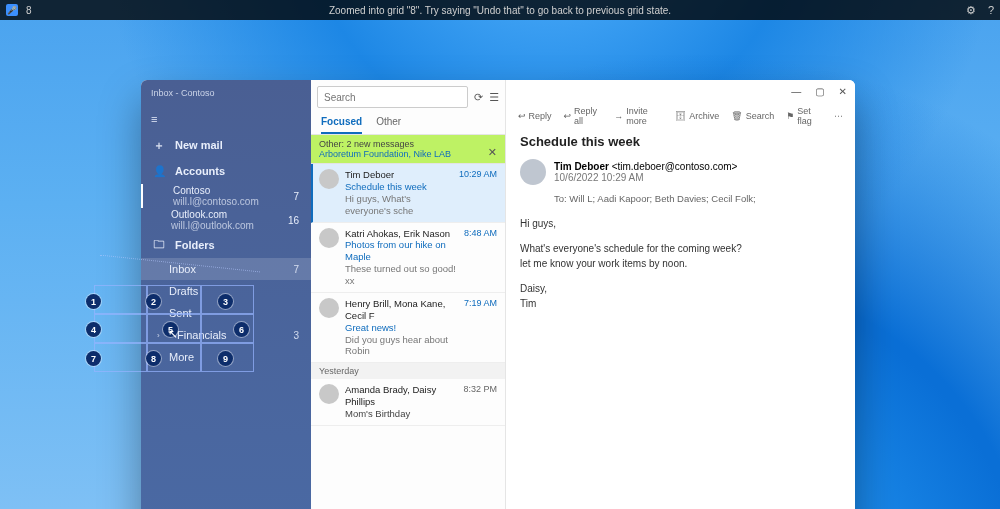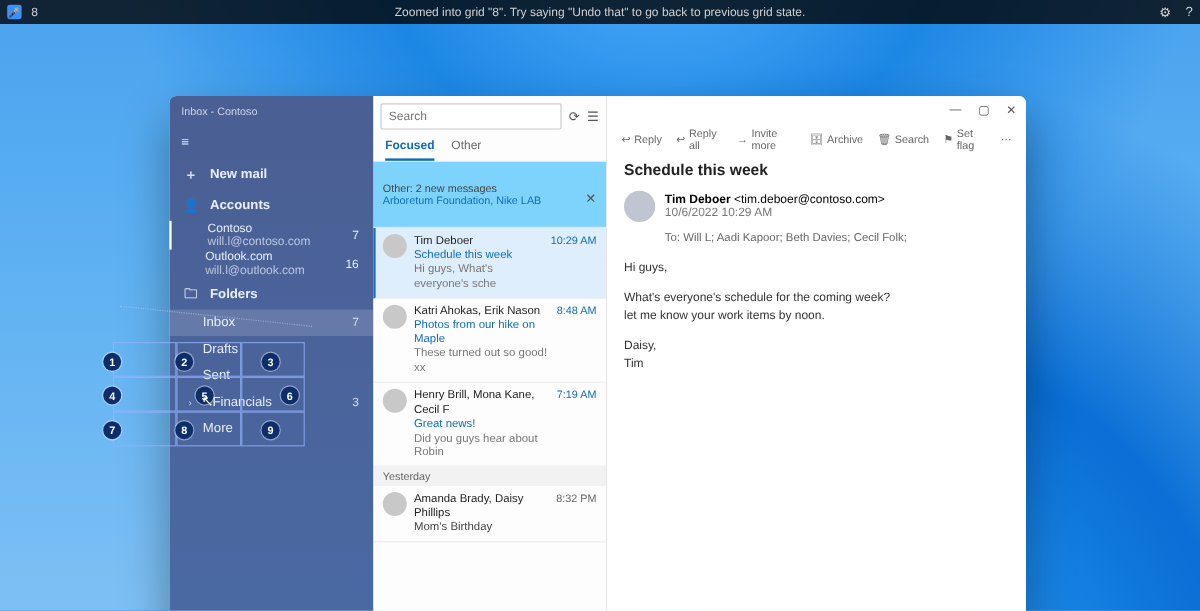--- a/index.html
+++ b/index.html
@@ -40,21 +40,21 @@
   .sb-bottom{margin-top:auto;height:30px;display:flex;align-items:center;justify-content:space-between;padding:0 12px;font-size:12px;opacity:.85;}
 
   
   .msglist{width:195px;background:#fdfdfd;border-right:1px solid #e5e5e5;display:flex;flex-direction:column;}
   .searchbar{display:flex;align-items:center;gap:6px;padding:6px 6px 4px 6px;}
   .searchbar input{flex:1;height:22px;border:1px solid #ccc;border-radius:2px;padding:0 6px;font-size:10px;outline:none;}
   .searchbar .circ{font-size:11px;color:#555;}
   .tabs{display:flex;gap:14px;padding:4px 10px 0 10px;font-size:10px;border-bottom:1px solid #e5e5e5;}
   .tabs .tab{padding-bottom:5px;color:#666;}
   .tabs .tab.active{color:#0f6cbd;font-weight:600;border-bottom:2px solid #0f6cbd;}
-  .otherban{background:#7dd3fc;padding:17px 8px;font-size:9px;color:#444;border-bottom:1px solid #e3e3e3;display:flex;align-items:flex-end;}
+  .otherban{background:#bef264;padding:4px 8px;font-size:9px;color:#444;border-bottom:1px solid #e3e3e3;display:flex;align-items:flex-end;}
   .otherban .x{margin-left:auto;color:#555;font-size:11px;}
   .otherban .lnk{color:#0f6cbd;}
   .list{flex:1;overflow:hidden;}
   .msg{display:flex;gap:6px;padding:5px 8px;border-bottom:1px solid #eee;font-size:9.5px;line-height:1.25;}
   .msg.sel{background:#dfeefc;border-left:2px solid #0f6cbd;padding-left:6px;}
   .msg .av{width:20px;height:20px;border-radius:50%;background:#c8c8c8;flex:none;}
   .msg .cnt{flex:1;overflow:hidden;}
   .msg .from{color:#222;font-weight:400;}
   .msg .subj{color:#0f6cbd;}
   .msg .prev{color:#777;}

